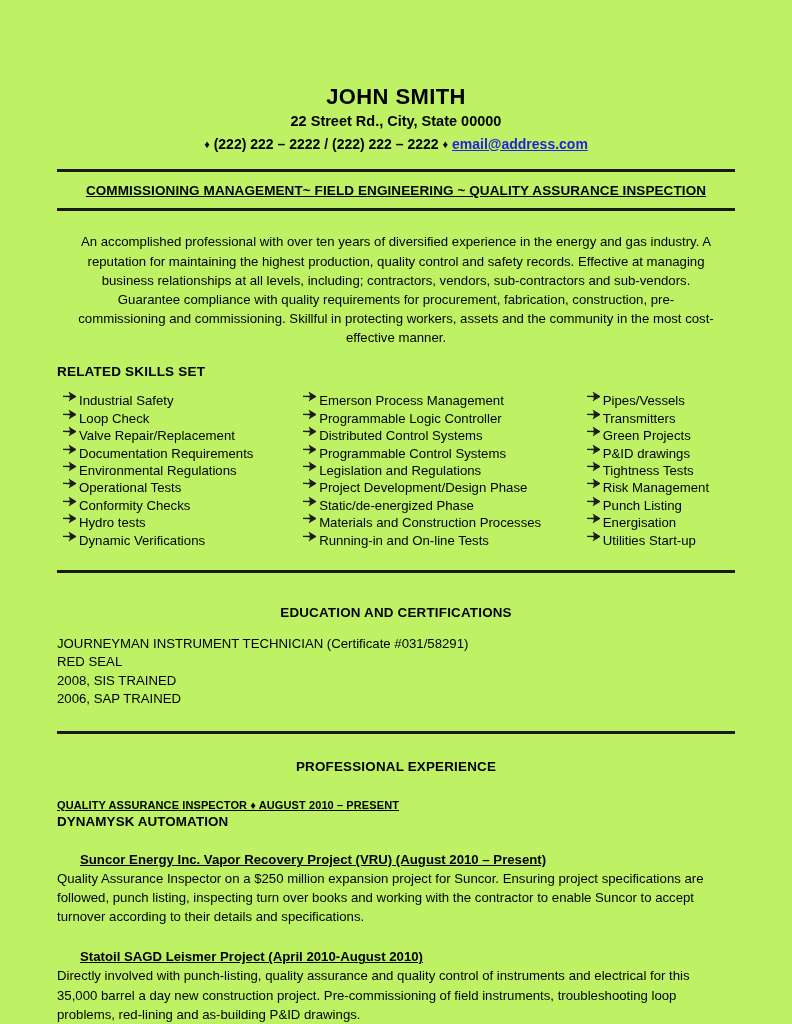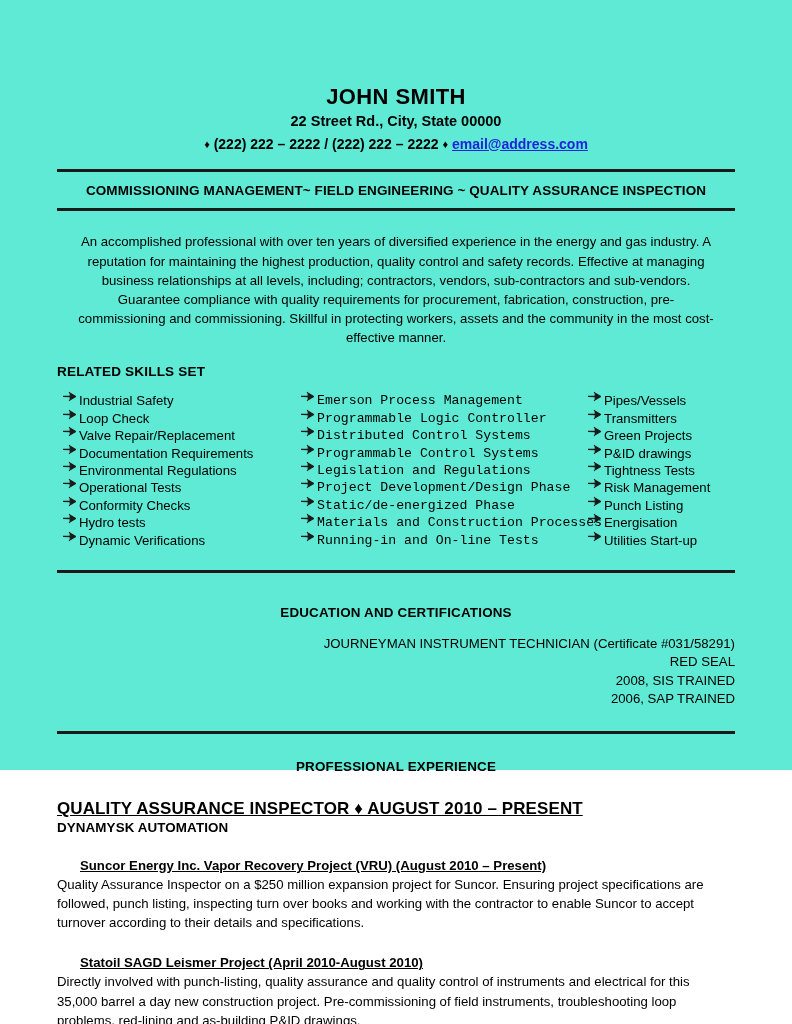--- a/index.html
+++ b/index.html
@@ -11,23 +11,23 @@
   body {
     width: 792px;
     height: 1024px;
     font-family: "Liberation Sans", sans-serif;
     color: #000000;
     position: relative;
     overflow: hidden;
   }
   .page {
     width: 792px;
-    height: 770px;
+    height: 1024px;
     position: relative;
-    background: #5eead4;
+    background: #bef264;
     box-sizing: border-box;
   }
   .content {
     position: absolute;
     left: 57px;
     top: 0;
     width: 678px;
   }
 
   
@@ -73,20 +73,21 @@
   }
 
   .r1 { margin-top: 17px; }
   .headline {
     text-align: center;
     font-size: 13.5px;
     font-weight: bold;
     letter-spacing: 0.1px;
     padding: 11px 0 10px 0;
     white-space: nowrap;
+    text-decoration: underline;
   }
 
   
   .summary {
     text-align: center;
     font-size: 13.2px;
     line-height: 1.45;
     margin: 21px 18px 0 18px;
   }
 
@@ -98,21 +99,21 @@
     margin-top: 17px;
     letter-spacing: 0.2px;
   }
   .skills-cols {
     display: flex;
     margin-top: 13px;
     padding-left: 0px;
   }
   .skills-col { }
   .col1 { width: 242px; padding-left: 6px;}
-  .col2 { width: 282px; padding-left: 1px; font-family: Liberation Mono, monospace;}
+  .col2 { width: 282px; padding-left: 1px;}
   .col3 { width: 150px; padding-left: 5px;}
 
   .skill-item {
     font-size: 13.2px;
     line-height: 1.32;
     display: flex;
     align-items: flex-start;
     white-space: nowrap;
   }
   .arrow {
@@ -130,32 +131,32 @@
 
   
   .section-title {
     text-align: center;
     font-size: 13.4px;
     font-weight: bold;
     letter-spacing: 0.2px;
   }
   .edu-title { margin-top: 32px; }
   .edu-lines {
-    text-align: right;
+    text-align: left;
     font-size: 13.2px;
     line-height: 1.38;
     margin-top: 15px;
   }
   .r3 { margin-top: 23px; }
 
   
   .exp-title { margin-top: 25px; }
 
   .job-head {
-    font-size: 17px;
+    font-size: 11px;
     font-weight: bold;
     text-decoration: underline;
     margin-top: 25px;
     letter-spacing: 0.1px;
     display: inline-block;
   }
   .job-company {
     font-size: 13.4px;
     font-weight: bold;
     margin-top: 1px;

